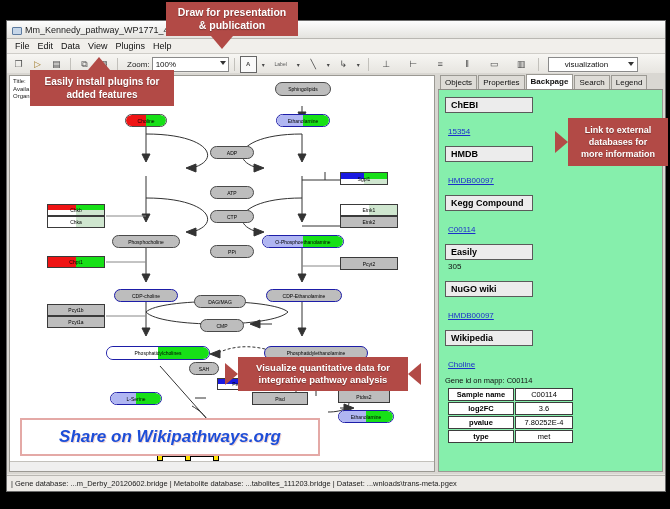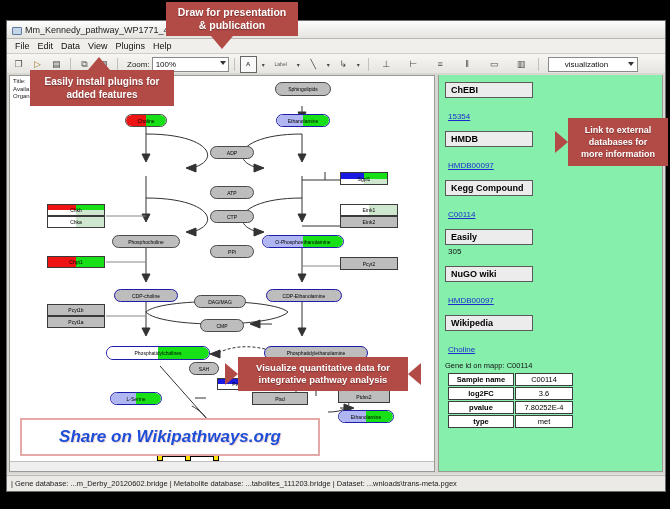--- a/index.html
+++ b/index.html
@@ -342,20 +342,27 @@
       <div class="handle" style="left:147px;top:371px;"></div>
       <div class="handle" style="left:203px;top:371px;"></div>
       <div class="handle" style="left:147px;top:379px;"></div>
       <div class="handle" style="left:175px;top:379px;"></div>
       <div class="handle" style="left:203px;top:379px;"></div>
 
       <div style="position:absolute;left:0;right:0;bottom:0;height:9px;background:#efefef;border-top:1px solid #c3c1bc;"></div>
     </div>
 
     <div class="rightpane">
+      <div class="tabrow">
+        <div class="tab">Objects</div>
+        <div class="tab">Properties</div>
+        <div class="tab active">Backpage</div>
+        <div class="tab">Search</div>
+        <div class="tab">Legend</div>
+      </div>
 
       <div class="backpage">
         <div class="bpheader">ChEBI</div>
         <a class="bplink">15354</a>
 
         <div class="bpheader">HMDB</div>
         <a class="bplink">HMDB00097</a>
 
         <div class="bpheader">Kegg Compound</div>
         <a class="bplink">C00114</a>

